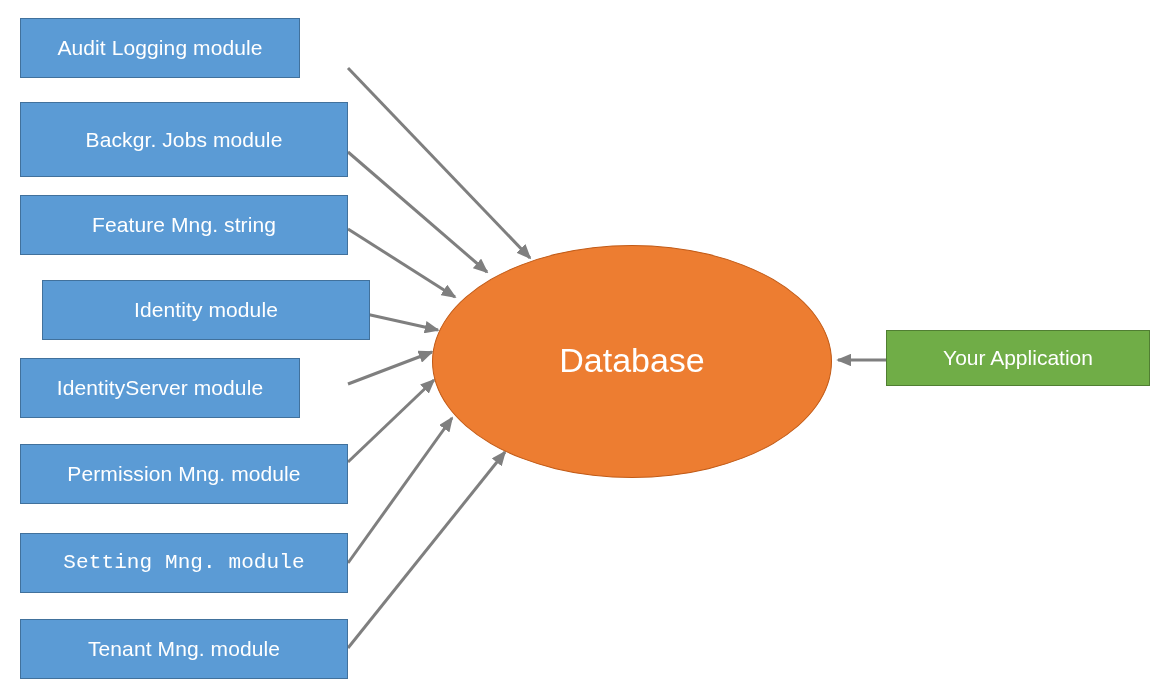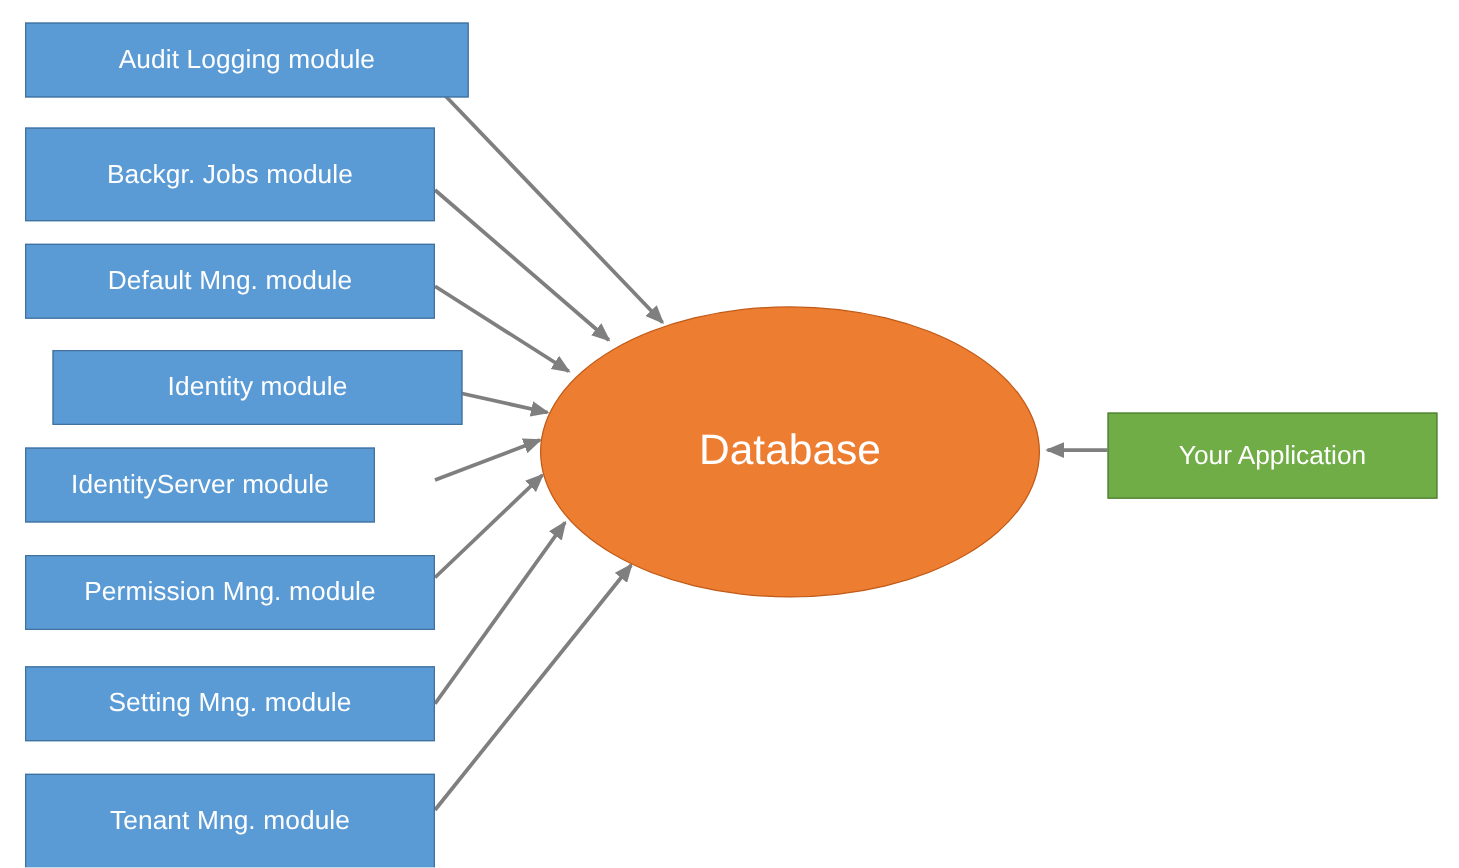--- a/index.html
+++ b/index.html
@@ -40,21 +40,21 @@
     line-height: 1.1;
     letter-spacing: 0.1px;
     white-space: nowrap;
   }
   #app-box {
     position: absolute;
     box-sizing: border-box;
     left: 886px;
     top: 330px;
     width: 264px;
-    height: 69px;
+    height: 56px;
     background: #70AD47;
     border: 1.5px solid #507E32;
     color: #ffffff;
     display: flex;
     align-items: center;
     justify-content: center;
     text-align: center;
     font-size: 21px;
     white-space: nowrap;
   }
@@ -104,42 +104,42 @@
         <line x1="348" y1="462" x2="434" y2="380" stroke="#7F7F7F" stroke-width="3" marker-end="url(#arrowhead)"></line>
         <line x1="348" y1="563" x2="452" y2="418" stroke="#7F7F7F" stroke-width="3" marker-end="url(#arrowhead)"></line>
         <line x1="348" y1="648" x2="505" y2="452" stroke="#7F7F7F" stroke-width="3" marker-end="url(#arrowhead)"></line>
       </g>
     <g id="app-arrow-group">
         <line x1="886" y1="360" x2="838" y2="360" stroke="#7F7F7F" stroke-width="3" marker-end="url(#arrowhead)"></line>
       </g>
   </svg>
 
   <div id="module-boxes">
-      <div class="module-box" style="left: 20px; top: 18px; width: 355px; height: 60px;">
+      <div class="module-box" style="left: 20px; top: 18px; width: 280px; height: 60px;">
         <span>Audit Logging module</span>
       </div>
       <div class="module-box" style="left: 20px; top: 102px; width: 328px; height: 75px;">
         <span>Backgr. Jobs module</span>
       </div>
       <div class="module-box" style="left: 20px; top: 195px; width: 328px; height: 60px;">
-        <span>Default Mng. module</span>
+        <span>Feature Mng. string</span>
       </div>
       <div class="module-box" style="left: 20px; top: 280px; width: 328px; height: 60px; margin-left: 22px;">
         <span>Identity module</span>
       </div>
       <div class="module-box" style="left: 20px; top: 358px; width: 280px; height: 60px;">
         <span>IdentityServer module</span>
       </div>
       <div class="module-box" style="left: 20px; top: 444px; width: 328px; height: 60px;">
         <span>Permission Mng. module</span>
       </div>
-      <div class="module-box" style="left: 20px; top: 533px; width: 328px; height: 60px;">
+      <div class="module-box" style="left: 20px; top: 533px; width: 328px; height: 60px; font-family: Liberation Mono, monospace;">
         <span>Setting Mng. module</span>
       </div>
-      <div class="module-box" style="left: 20px; top: 619px; width: 328px; height: 76px;">
+      <div class="module-box" style="left: 20px; top: 619px; width: 328px; height: 60px;">
         <span>Tenant Mng. module</span>
       </div>
     </div>
 
   <div id="db-ellipse">
     <div id="db-title">Database</div>
   </div>
 
   <div id="app-box">
     <span>Your Application</span>

